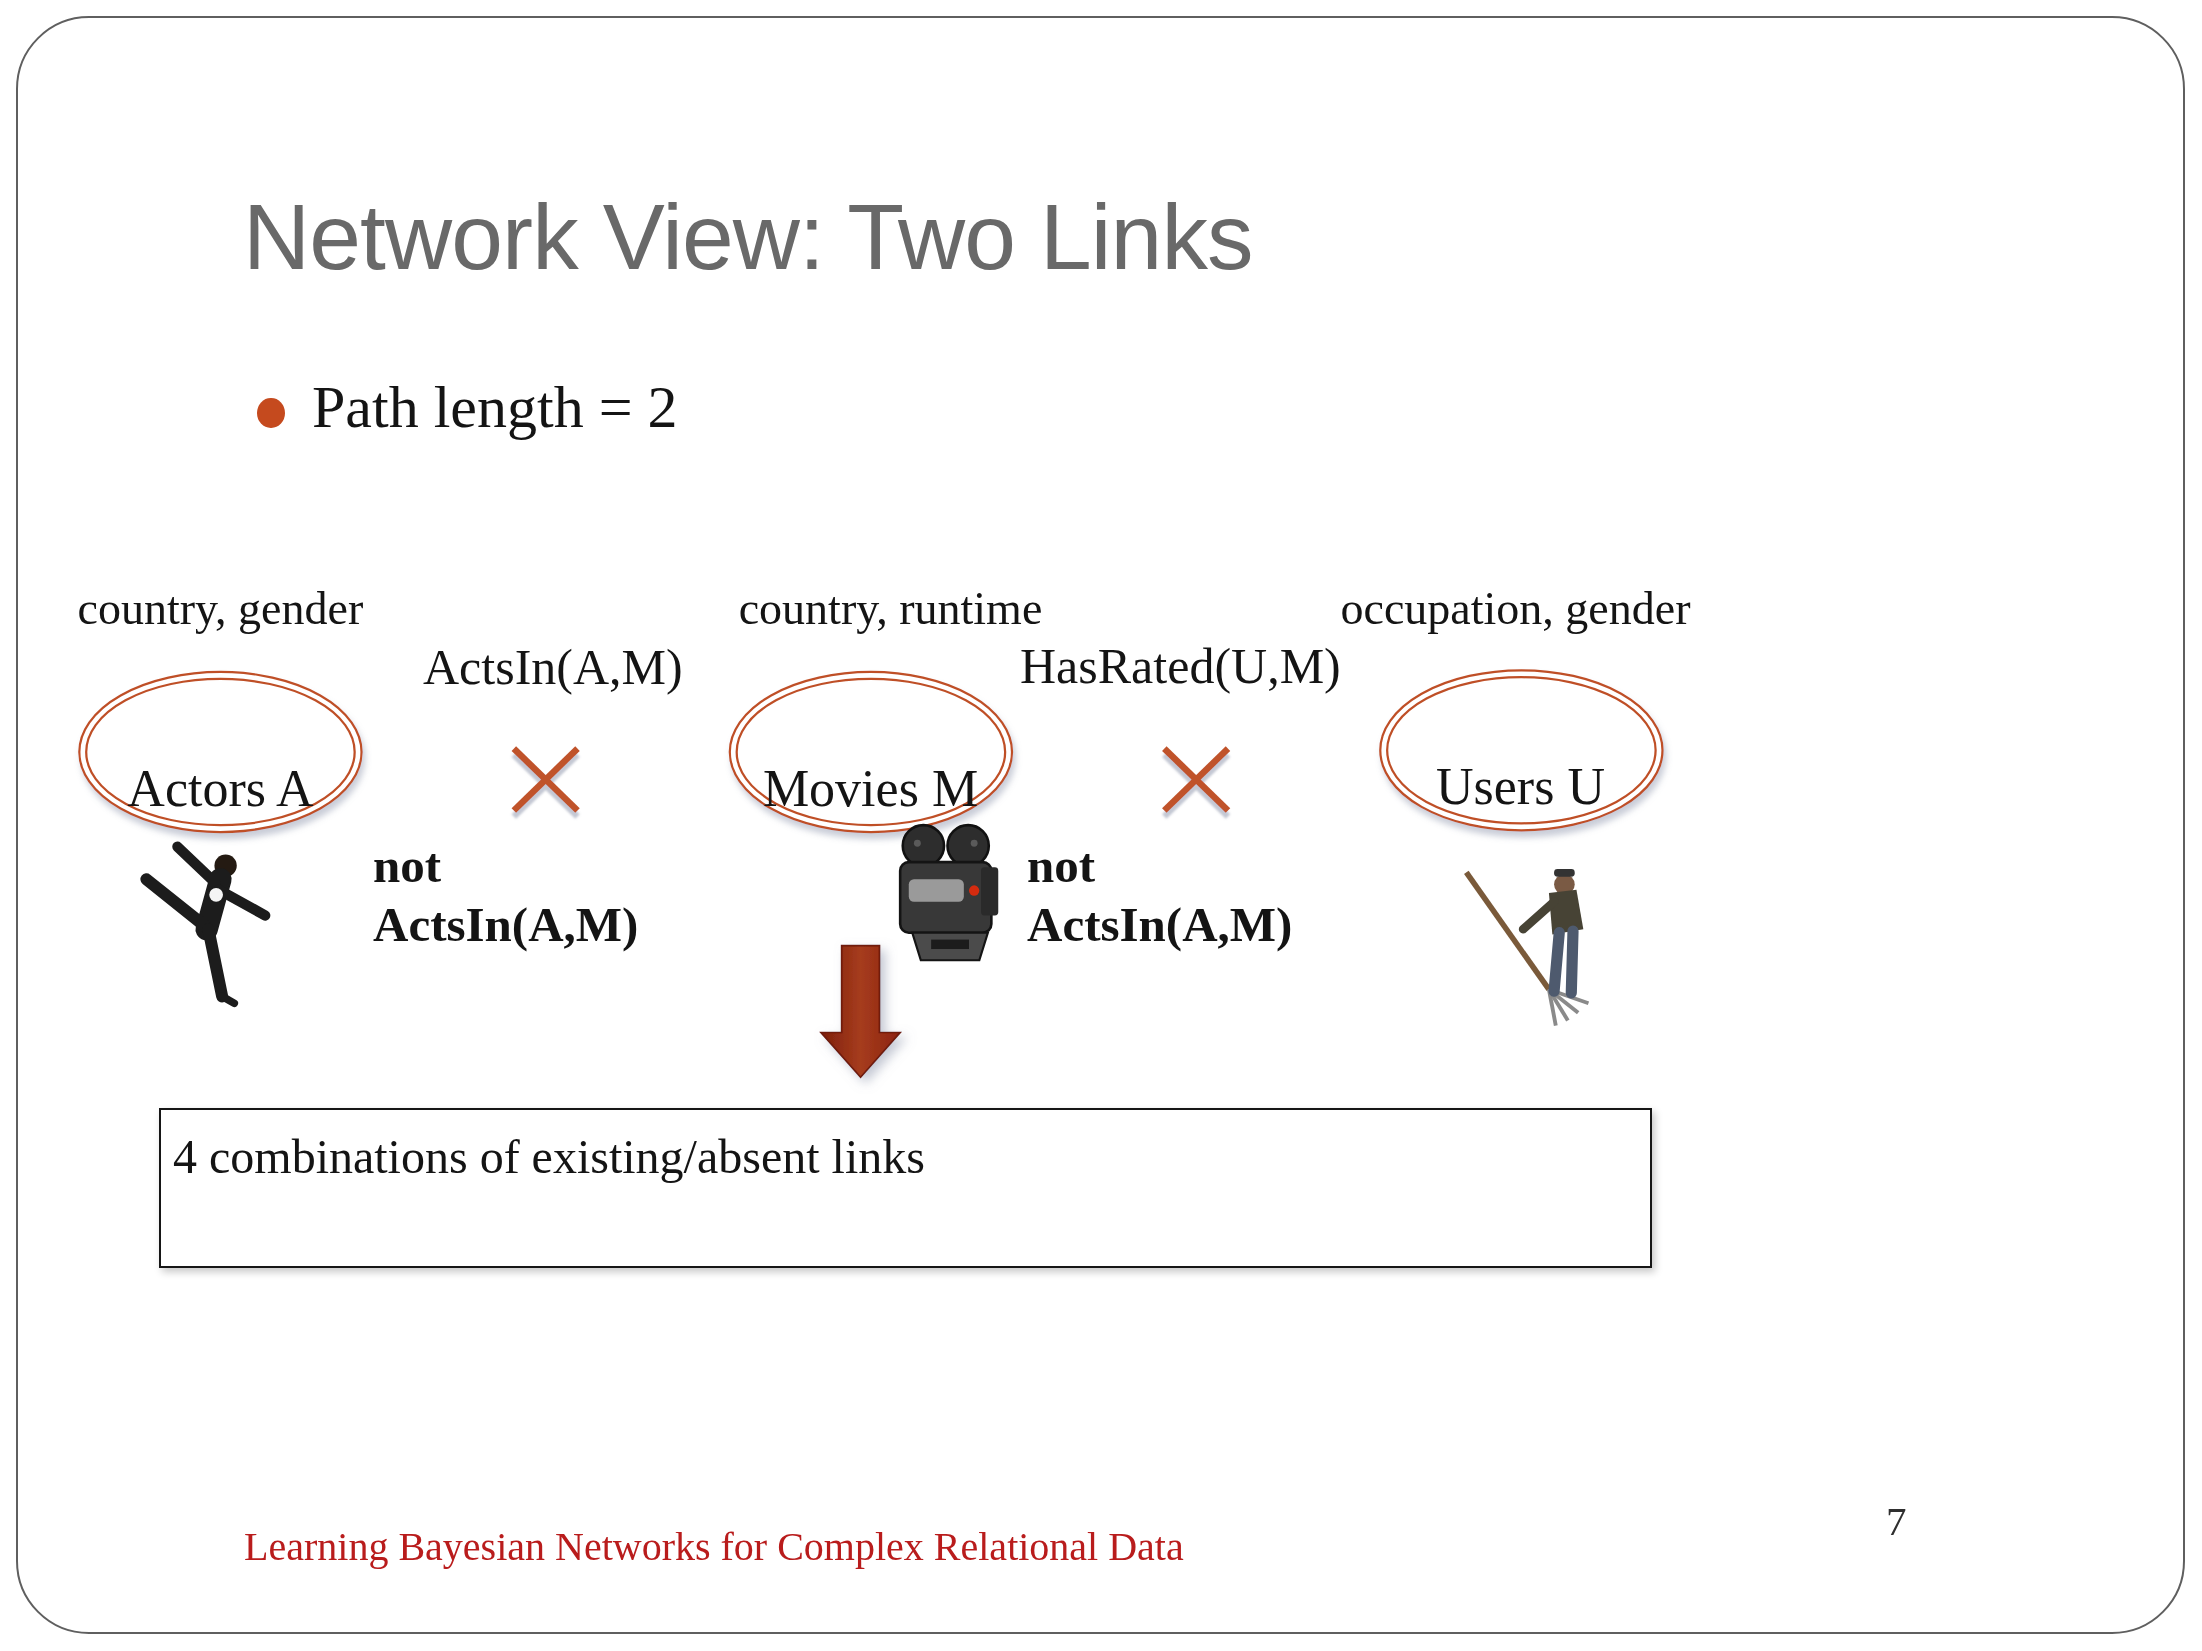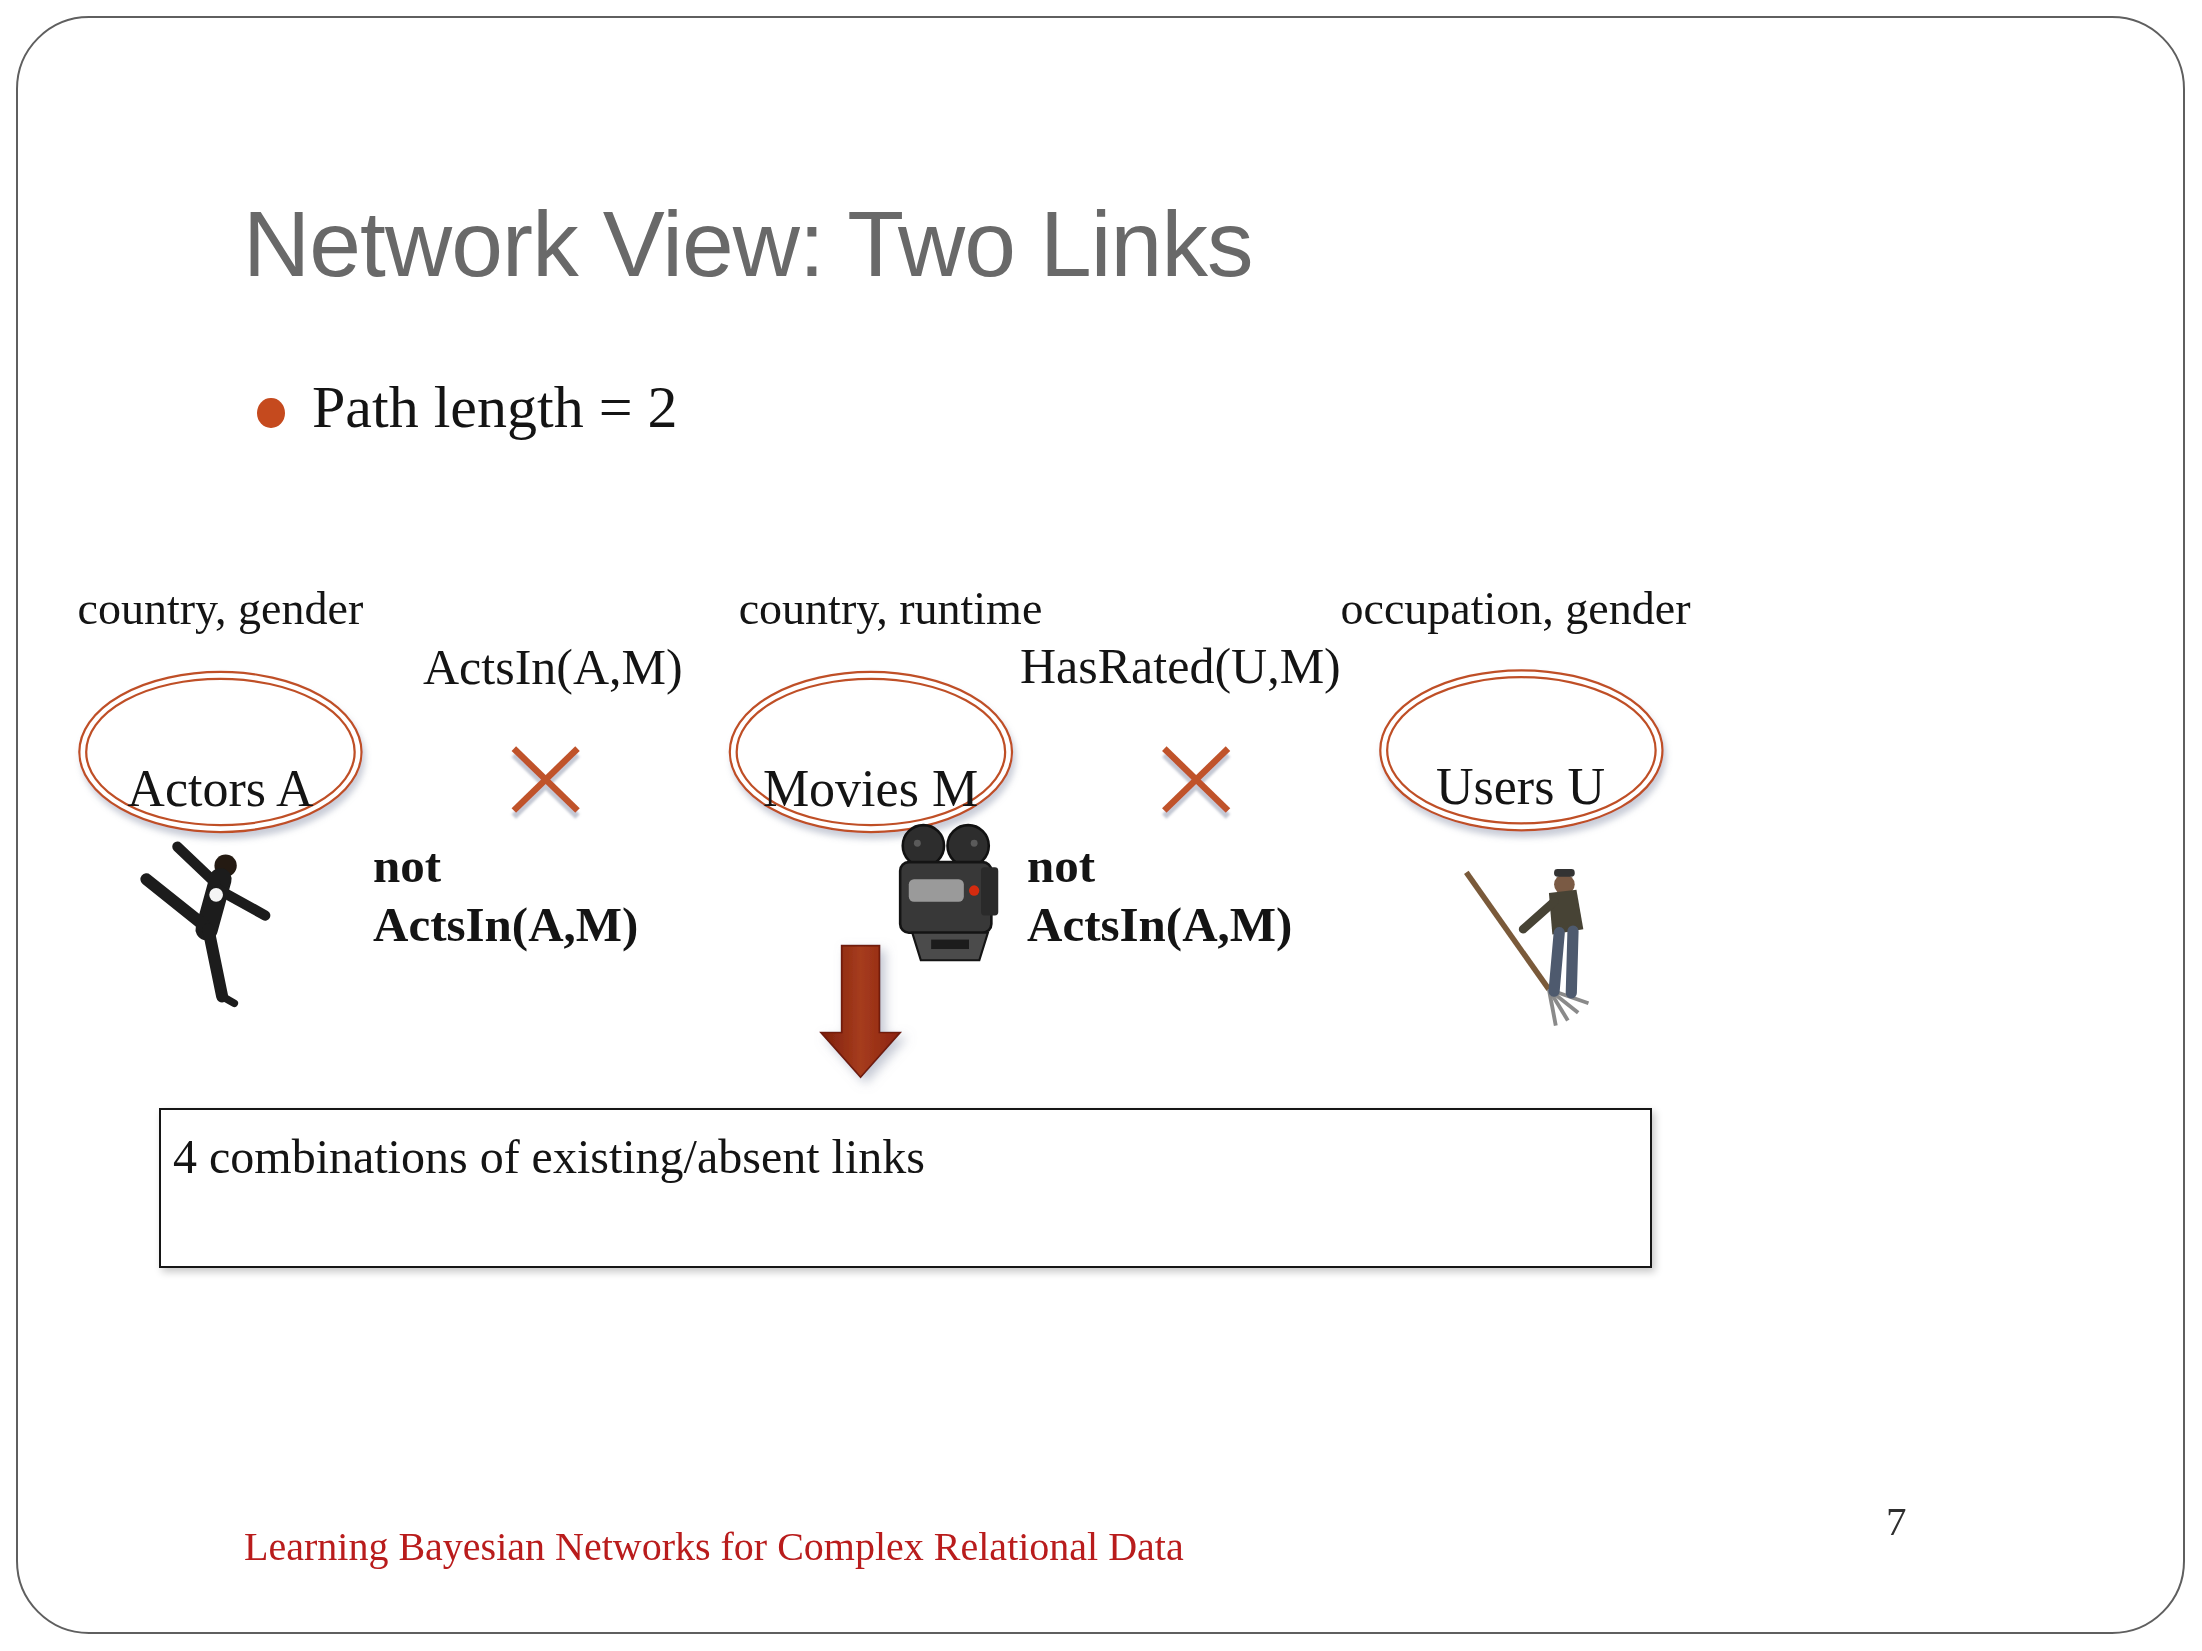--- a/index.html
+++ b/index.html
@@ -3,21 +3,21 @@
 <meta charset="utf-8">
 <style>
   html,body{margin:0;padding:0;background:#ffffff;}
   body{width:2203px;height:1652px;position:relative;overflow:hidden;
        font-family:"Liberation Serif", serif;color:#141414;}
   .abs{position:absolute;}
 
   .slide-frame{left:15.5px;top:15.5px;width:2169px;height:1618px;
        border:2.2px solid #5f5f5f;border-radius:73px;box-sizing:border-box;}
 
-  .title{left:243px;top:192px;width:1377px;
+  .title{left:243px;top:185px;width:1377px;
        font-family:"Liberation Sans", sans-serif;
        font-size:93px;line-height:1.12;color:#696969;letter-spacing:-0.9px;}
 
   .bullet-dot{left:257px;top:398px;width:27.5px;height:30px;border-radius:50%;
        background:#c54a1e;}
   .bullet-text{left:312px;top:373px;font-size:60px;color:#141414;}
 
   .attr-label{font-size:46px;text-align:center;white-space:nowrap;}
   .attr-actors{left:22.4px;top:582px;width:396px;}
   .attr-movies{left:701px;top:582px;width:379px;}

